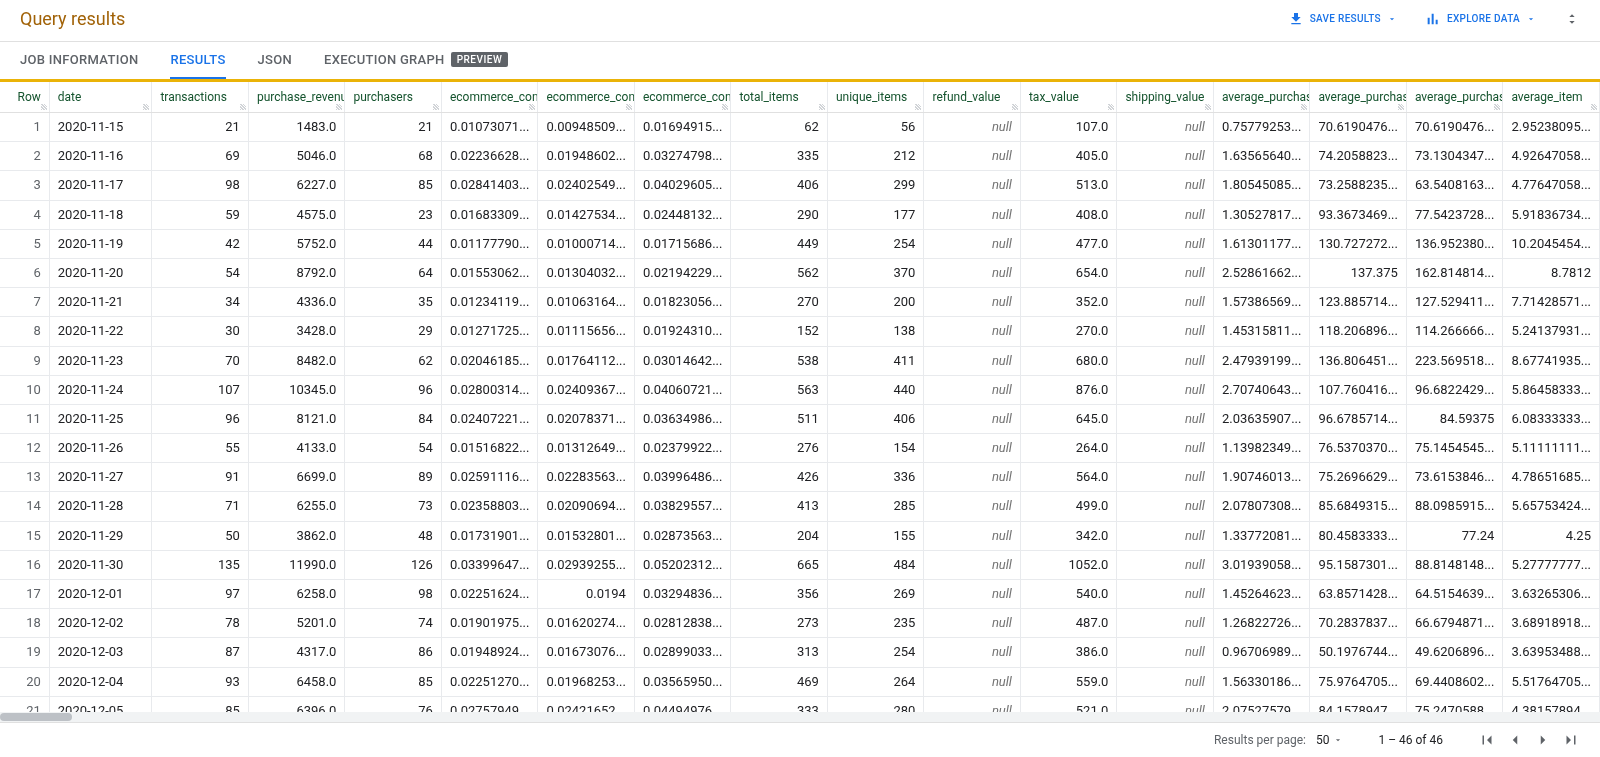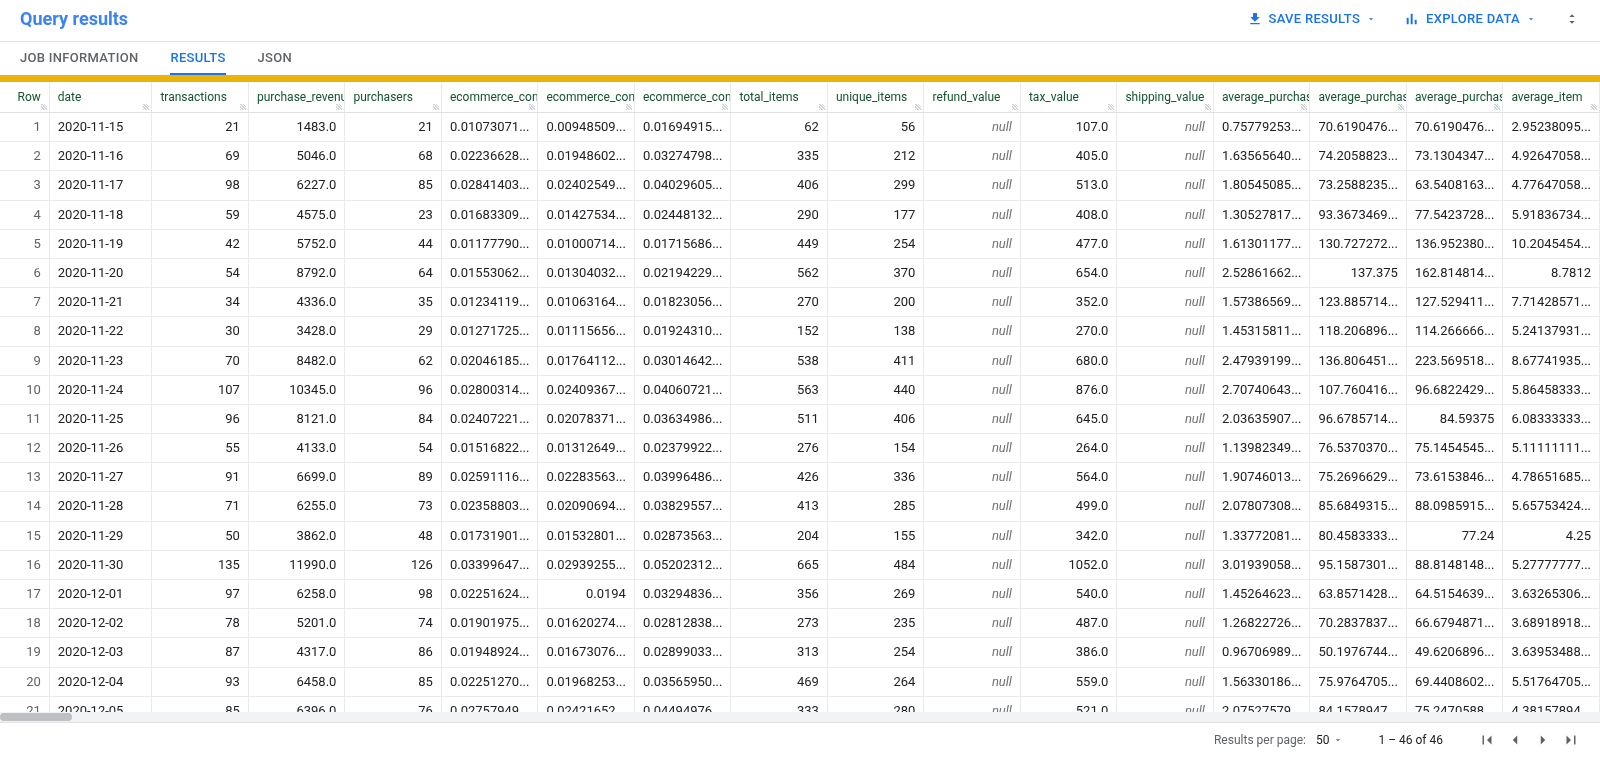--- a/index.html
+++ b/index.html
@@ -12,47 +12,47 @@
   }
   .header {
     display: flex;
     align-items: center;
     justify-content: space-between;
     padding: 8px 20px 12px 20px;
     border-bottom: 1px solid #e0e0e0;
   }
   .header-title {
     font-size: 18px;
-    font-weight: 700;
-    color: #3b82f6;
+    font-weight: 400;
+    color: #a16207;
   }
   .header-actions {
     display: flex;
     align-items: center;
     gap: 28px;
   }
   .action-btn {
     display: flex;
     align-items: center;
     gap: 6px;
     color: #1a73e8;
     font-weight: 500;
-    font-size: 13px;
+    font-size: 10px;
     letter-spacing: 0.3px;
     cursor: pointer;
   }
   .action-btn svg { fill: #1a73e8; }
   .expand-btn svg { fill: #5f6368; }
 
   .tabs {
     display: flex;
     align-items: center;
     gap: 32px;
     padding: 0 20px;
-    border-bottom: 7px solid #eab308;
+    border-bottom: 3px solid #eab308;
     height: 40px;
   }
   .tab {
     display: flex;
     align-items: center;
     height: 100%;
     font-size: 13px;
     font-weight: 500;
     color: #5f6368;
     letter-spacing: 0.3px;
@@ -210,20 +210,24 @@
           <path d="M12 5l-4 4h8l-4-4zm0 14l4-4H8l4 4z"></path>
         </svg>
     </div>
   </div>
 </div>
 
 <div class="tabs">
   <div class="tab">JOB INFORMATION</div>
   <div class="tab active">RESULTS</div>
   <div class="tab">JSON</div>
+  <div class="tab">
+    <span>EXECUTION GRAPH</span>
+    <span class="badge">PREVIEW</span>
+  </div>
 </div>
 
 <div class="table-wrap">
   <table>
     <thead>
       <tr id="header-row">
           <th class="col-row">Row</th>
           <th class="col-date">date</th>
           <th class="col-n">transactions</th>
           <th class="col-n">purchase_revenue</th>

